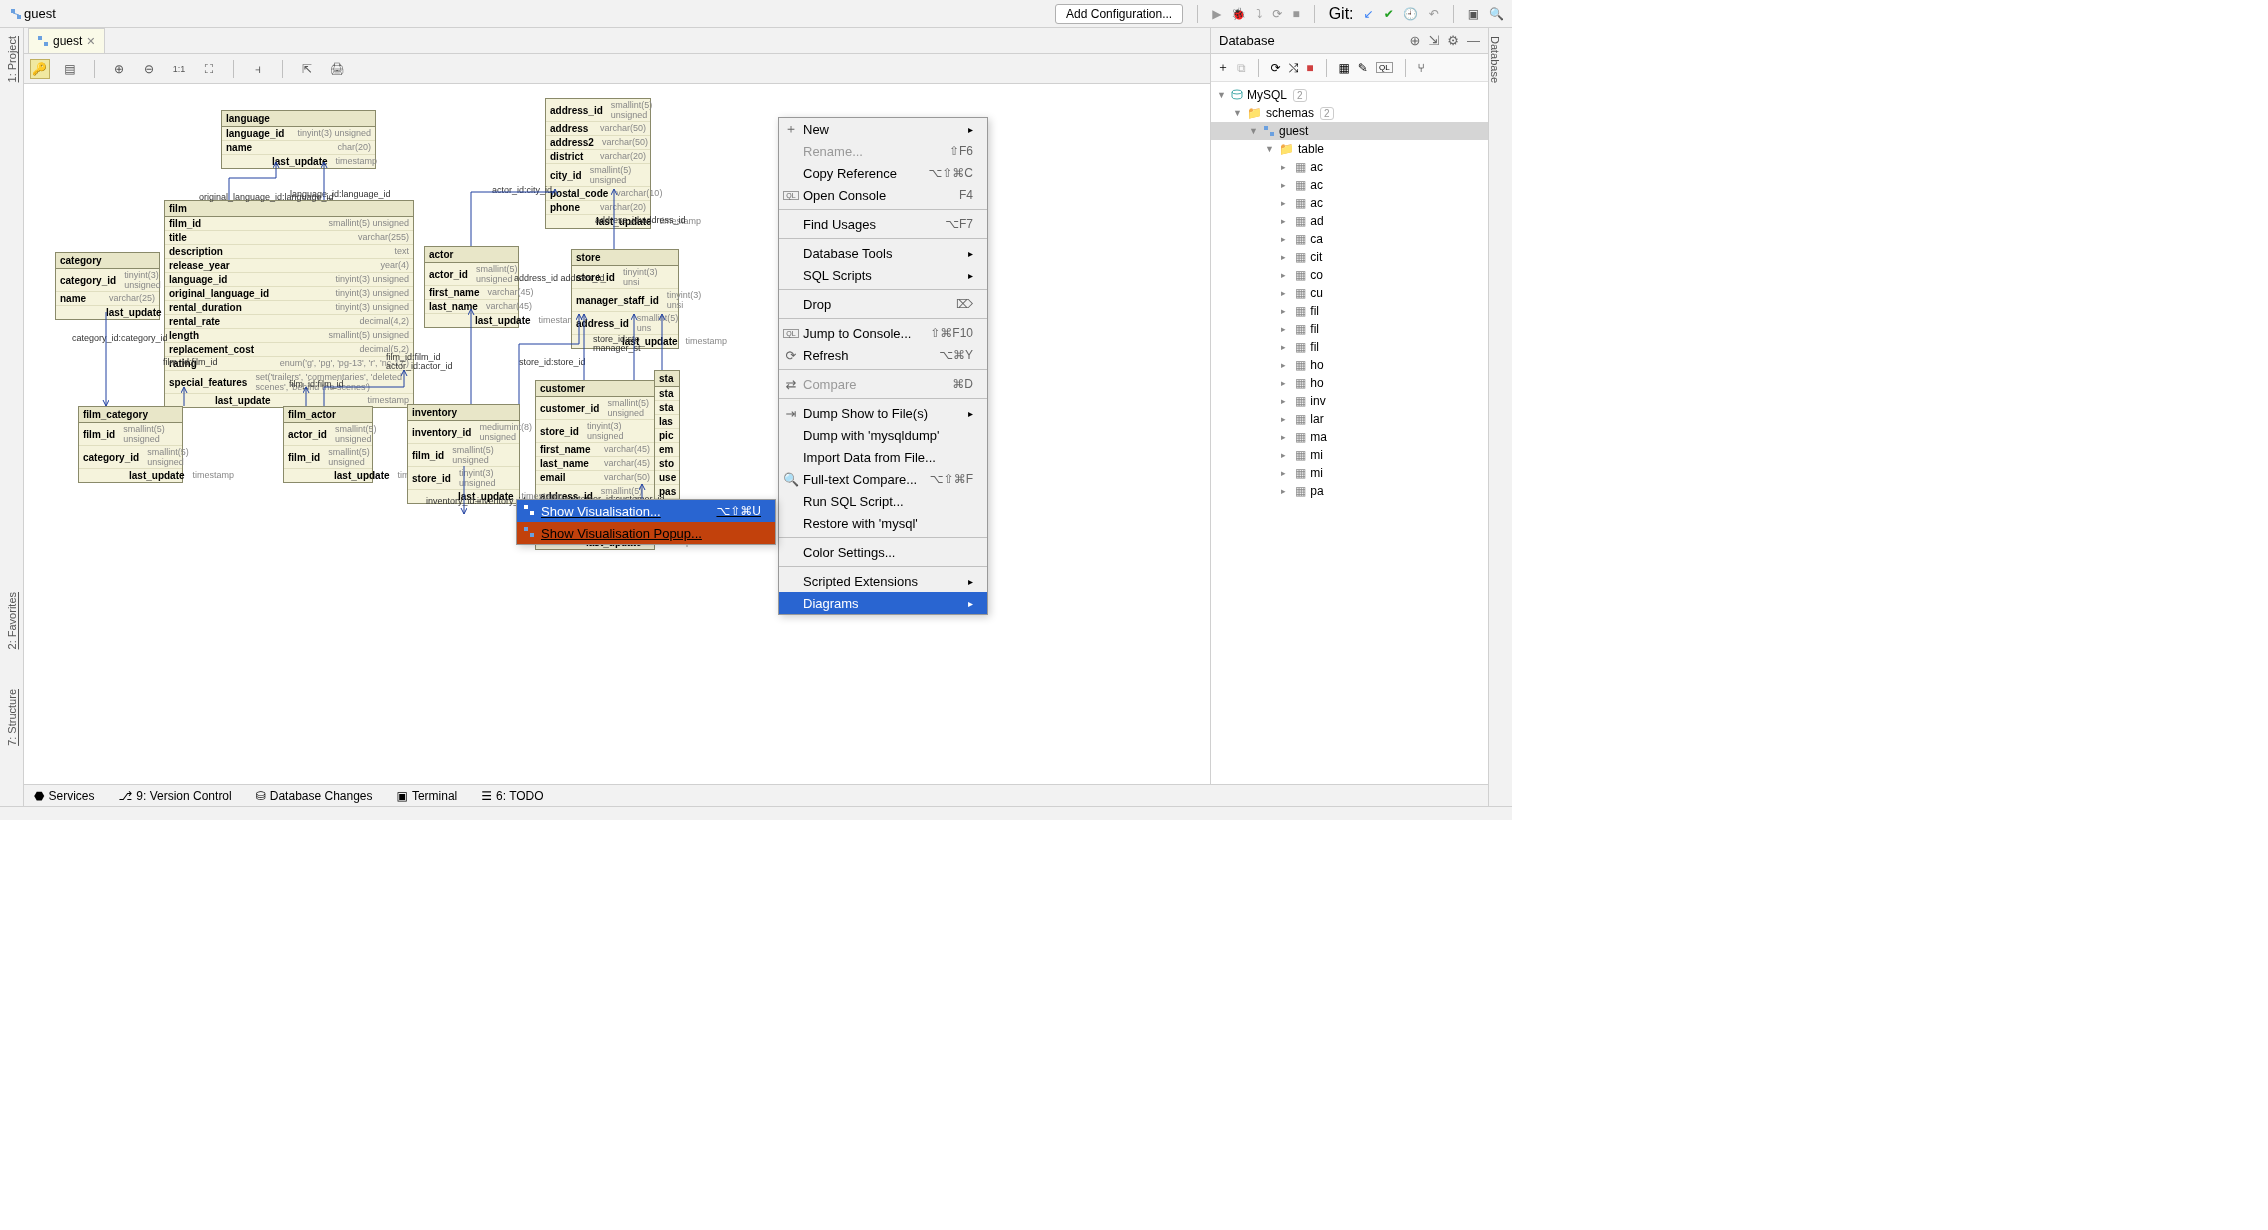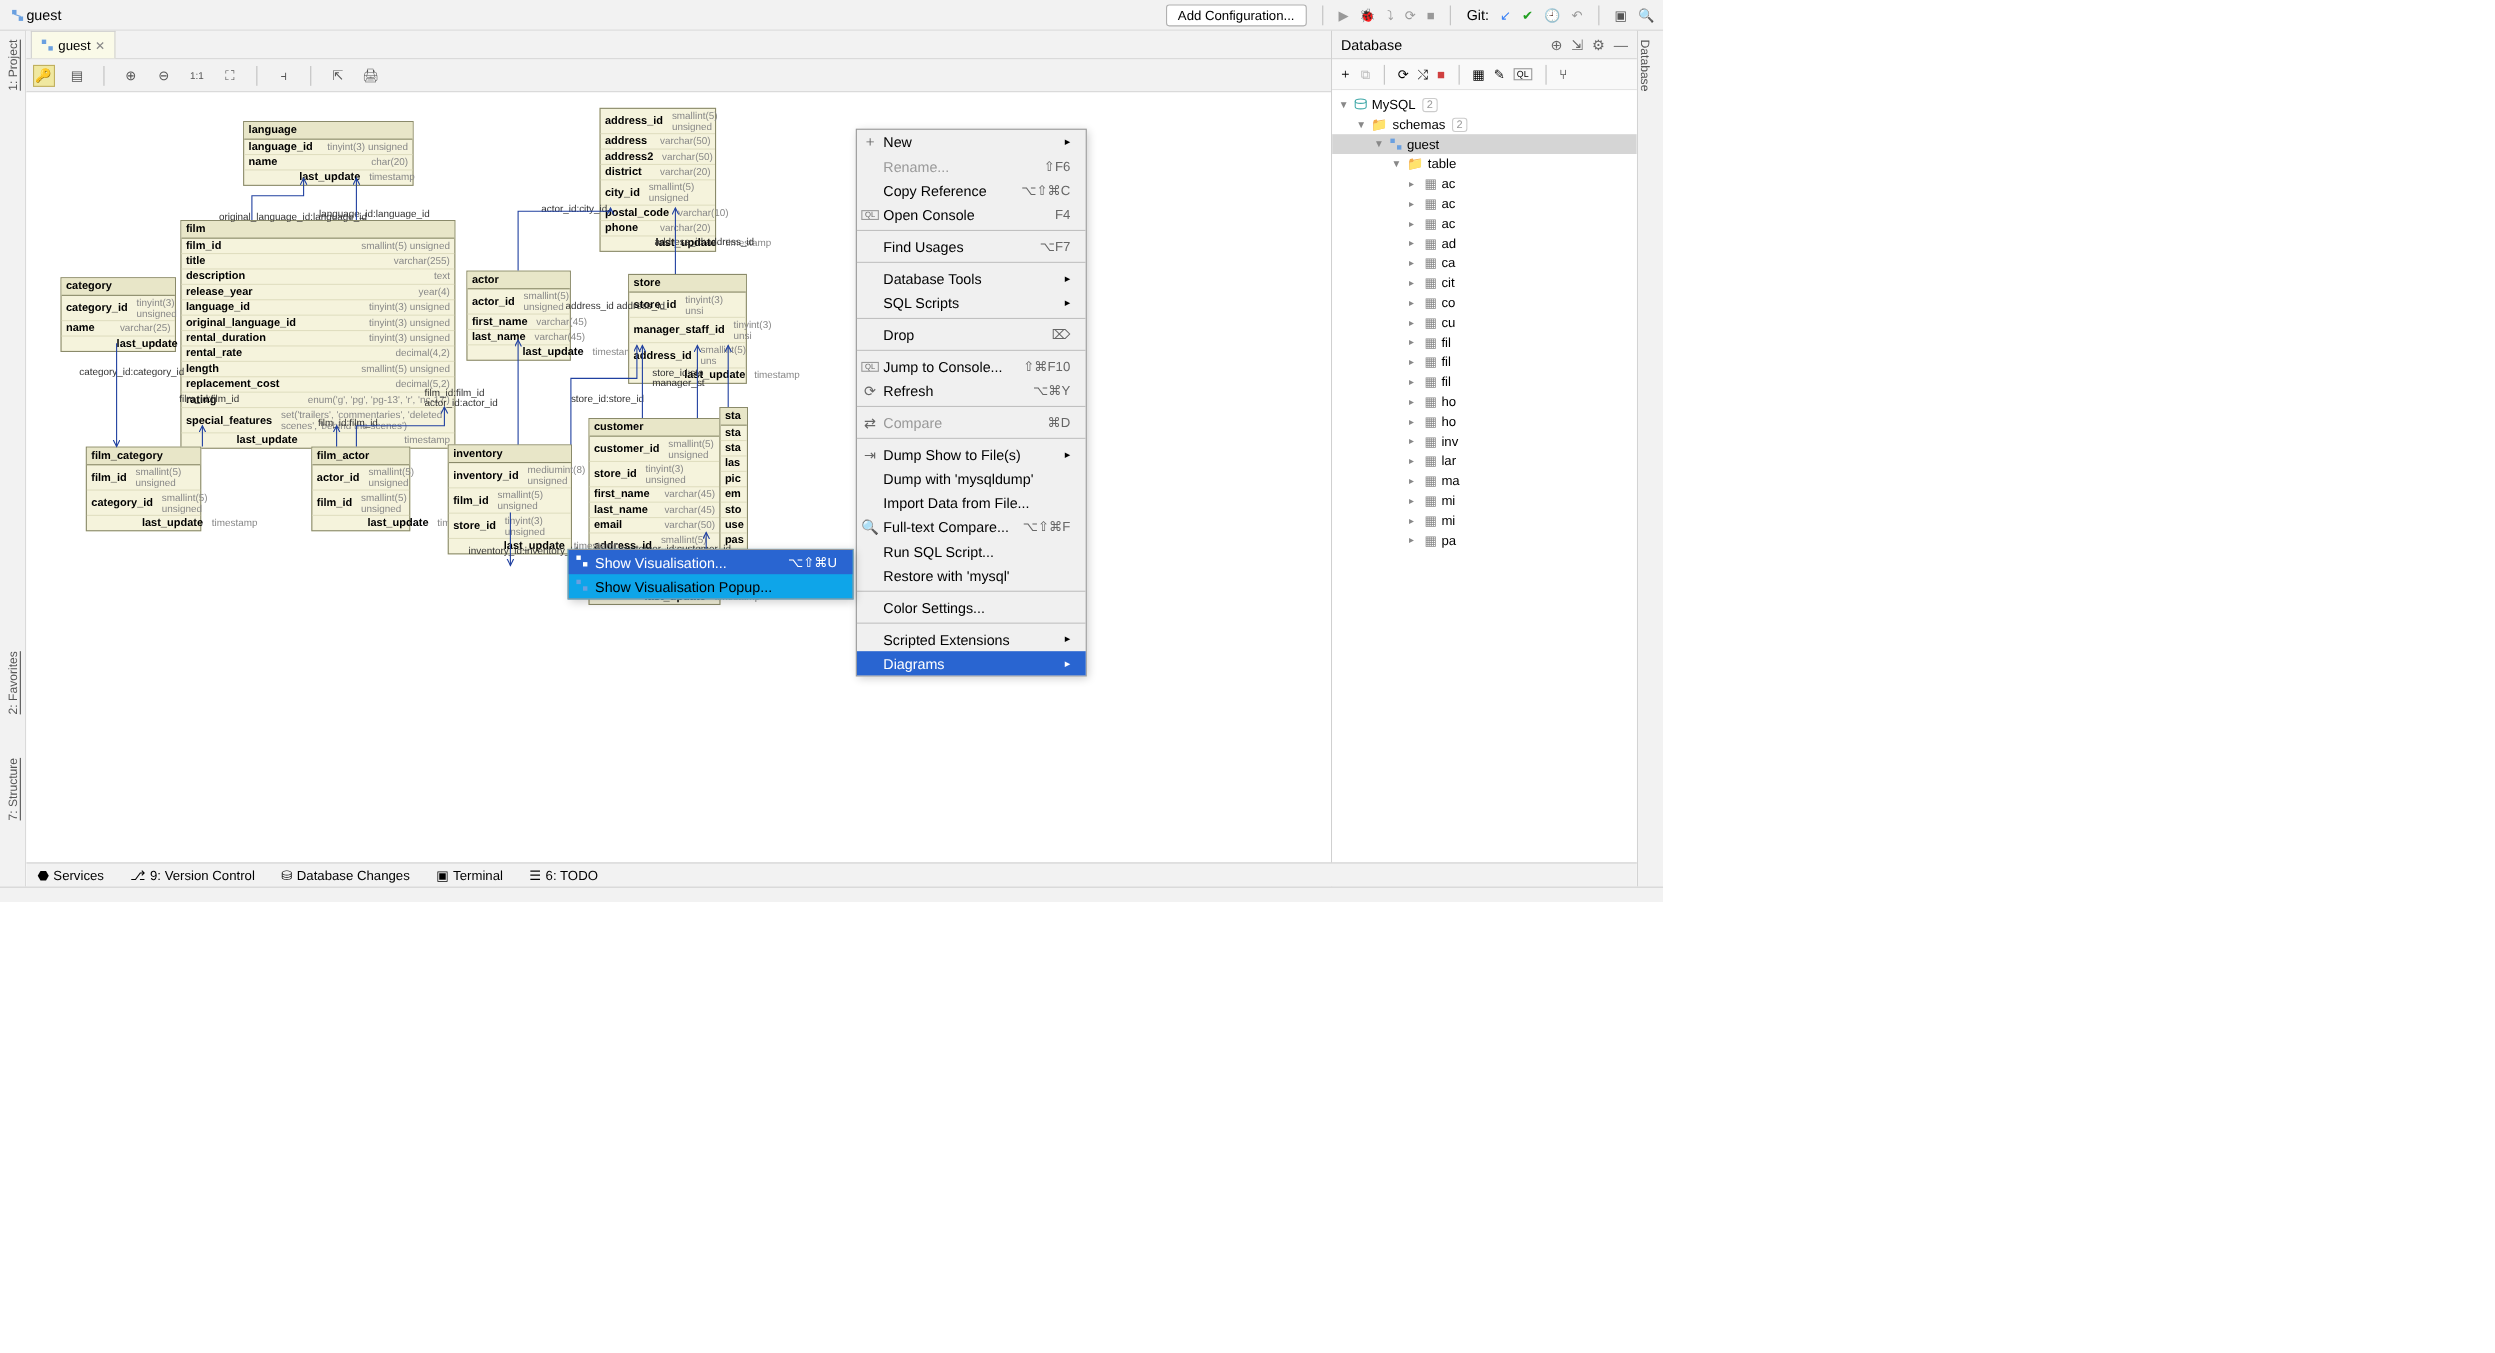--- a/index.html
+++ b/index.html
@@ -6,21 +6,21 @@
 body { font-family: -apple-system, BlinkMacSystemFont, "Segoe UI", sans-serif; font-size: 12px; background: #fff; width: 1512px; height: 820px; overflow: hidden; position: relative; color: #000; }
 
 
 .top-bar { display: flex; align-items: center; height: 28px; border-bottom: 1px solid #d0d0d0; padding: 0 8px; background: #f2f2f2; }
 .top-bar .icon { width: 16px; height: 16px; display: inline-flex; align-items: center; justify-content: center; }
 .breadcrumb { flex: 0 0 auto; display: flex; align-items: center; gap: 4px; font-size: 13px; }
 .top-bar .spacer { flex: 1; }
 .config-btn { background: #fff; border: 1px solid #b0b0b0; padding: 2px 10px; font-size: 12px; border-radius: 3px; }
 .top-actions { display: flex; align-items: center; gap: 10px; margin-left: 10px; }
 .sep-v { width: 1px; height: 18px; background: #c0c0c0; margin: 0 4px; }
-.git-label { font-size: 13px; }
+.git-label { font-size: 16px; }
 
 
 .left-gutter { position: absolute; left: 0; top: 28px; bottom: 14px; width: 24px; background: #f2f2f2; border-right: 1px solid #d0d0d0; display: flex; flex-direction: column; align-items: center; padding-top: 8px; gap: 40px; }
 .gutter-label { writing-mode: vertical-rl; transform: rotate(180deg); font-size: 11px; color: #555; text-decoration: underline; cursor: pointer; }
 
 
 .right-gutter { position: absolute; right: 0; top: 28px; bottom: 14px; width: 24px; background: #f2f2f2; border-left: 1px solid #d0d0d0; }
 .right-gutter .gutter-label-r { writing-mode: vertical-rl; font-size: 11px; color: #555; margin-top: 8px; }
 
 
@@ -67,21 +67,21 @@
 .ctx-item { display: flex; align-items: center; padding: 3px 14px 3px 24px; height: 22px; position: relative; }
 .ctx-item.disabled { color: #999; }
 .ctx-item.sel { background: #2965d1; color: #fff; }
 .ctx-item .kb { margin-left: auto; color: #666; font-size: 12px; }
 .ctx-item.sel .kb { color: #fff; }
 .ctx-item .sub { margin-left: auto; font-size: 10px; }
 .ctx-sep { height: 1px; background: #c0c0c0; margin: 3px 0; }
 .ctx-ico { position: absolute; left: 4px; width: 16px; text-align: center; color: #666; }
 
 
-.sub-menu { position: absolute; background: #0ea5e9; border: 1px solid #999; box-shadow: 2px 2px 8px rgba(0,0,0,0.2); font-size: 13px; min-width: 260px; z-index: 101; }
+.sub-menu { position: absolute; background: #c2410c; border: 1px solid #999; box-shadow: 2px 2px 8px rgba(0,0,0,0.2); font-size: 13px; min-width: 260px; z-index: 101; text-decoration: underline; }
 
 
 .bottom-bar { position: absolute; left: 0; right: 0; bottom: 0; height: 14px; background: #f2f2f2; border-top: 1px solid #d0d0d0; }
 .bottom-tabs { position: absolute; left: 24px; bottom: 14px; right: 24px; height: 22px; background: #f2f2f2; border-top: 1px solid #d0d0d0; display: flex; align-items: center; gap: 24px; padding-left: 10px; font-size: 12px; }
 .bottom-tab { display: flex; align-items: center; gap: 4px; }
 </style>
 </head>
 <body>
 
 <div class="top-bar">

